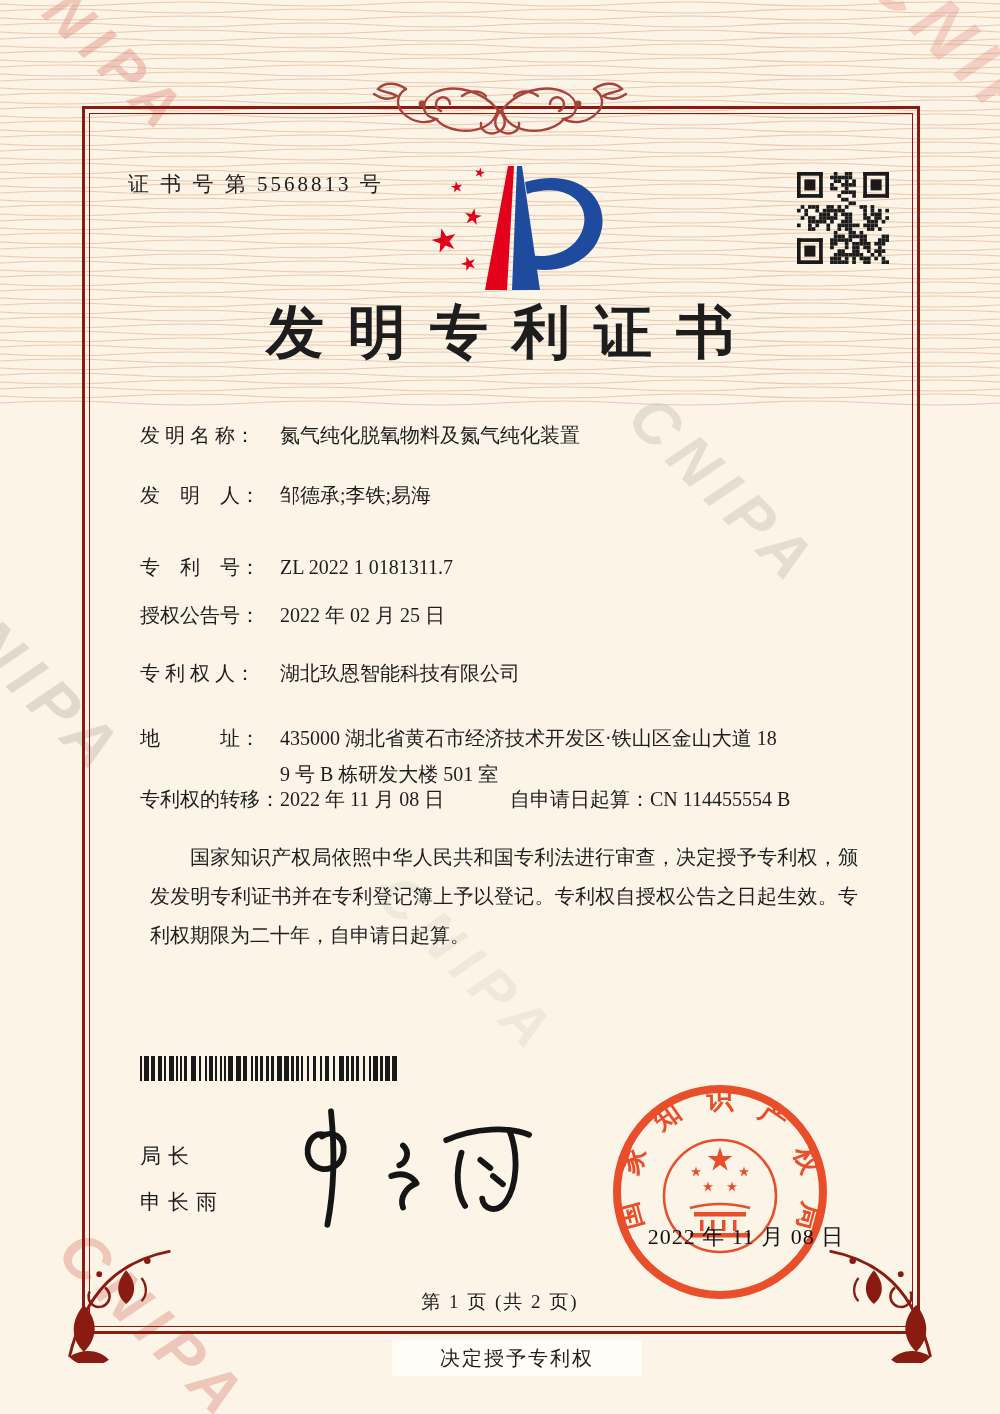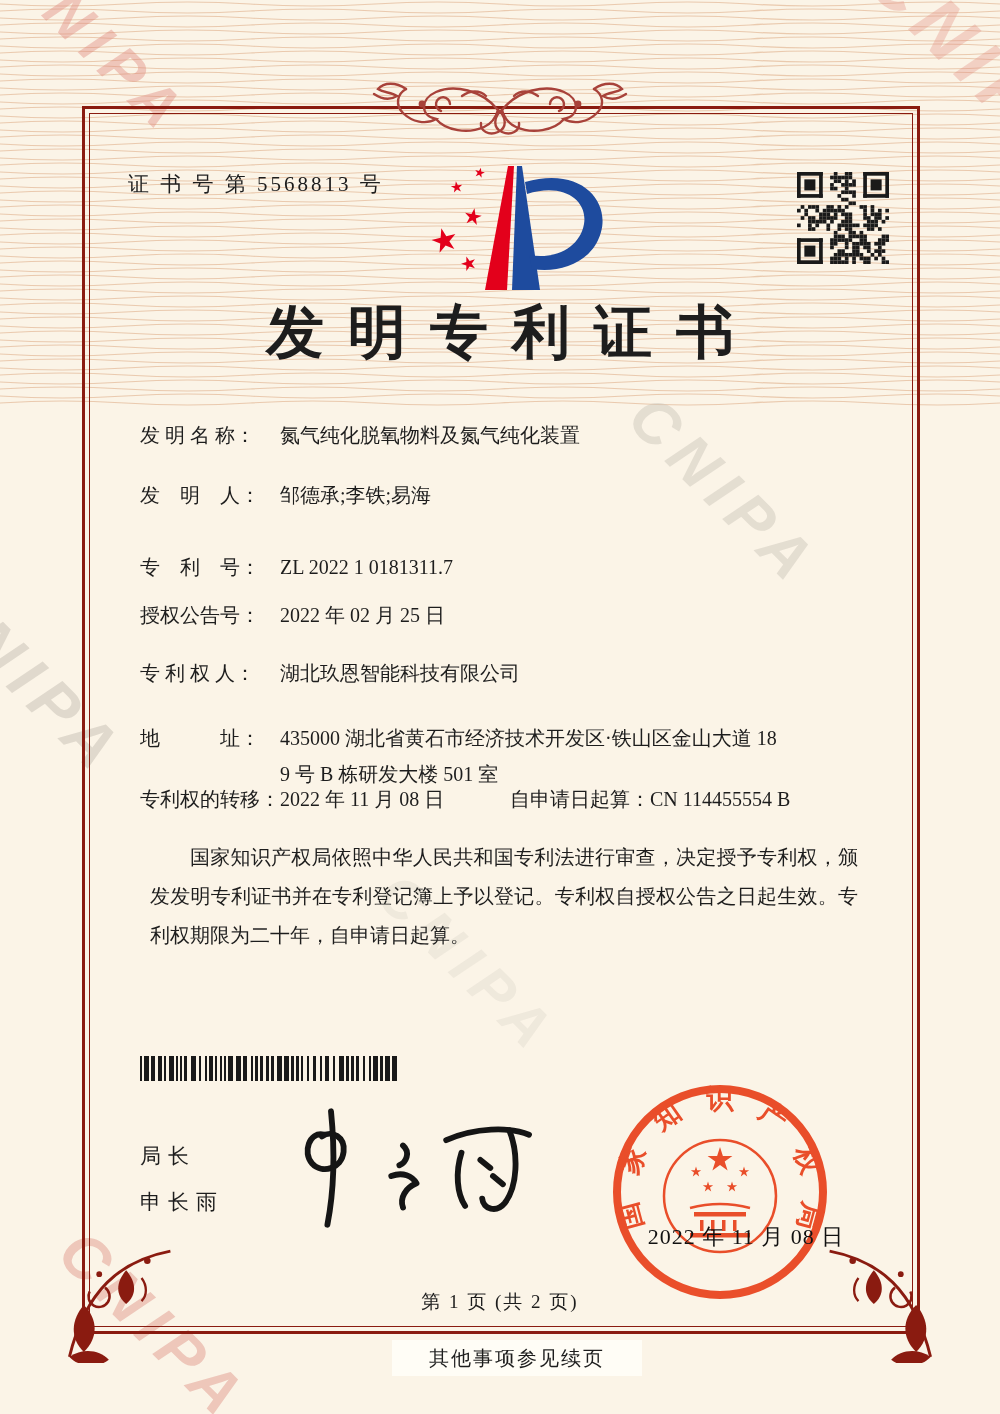--- a/index.html
+++ b/index.html
@@ -511,13 +511,13 @@
       <text transform="translate(110,26) rotate(0)">识</text>
       <text transform="translate(158.2,41.2) rotate(35)">产</text>
       <text transform="translate(188.9,81.3) rotate(70)">权</text>
       <text transform="translate(191.1,131.7) rotate(105)">局</text>
     </g>
   </g>
 </svg>
 <div class="abs seal-date">2022 年 11 月 08 日</div>
 
 <div class="abs page-info">第 1 页 (共 2 页)</div>
-<div class="abs footer-note">其他事项参见续页</div>
+<div class="abs footer-note">决定授予专利权</div>
 
 </body></html>

